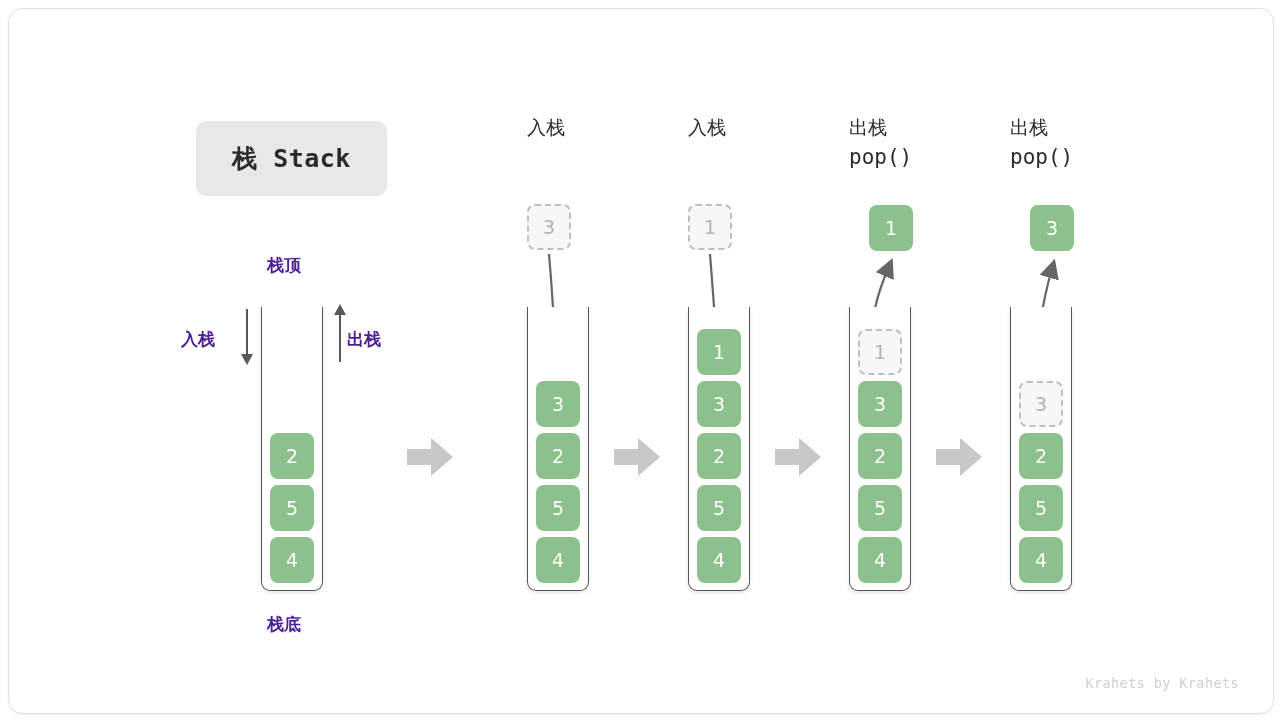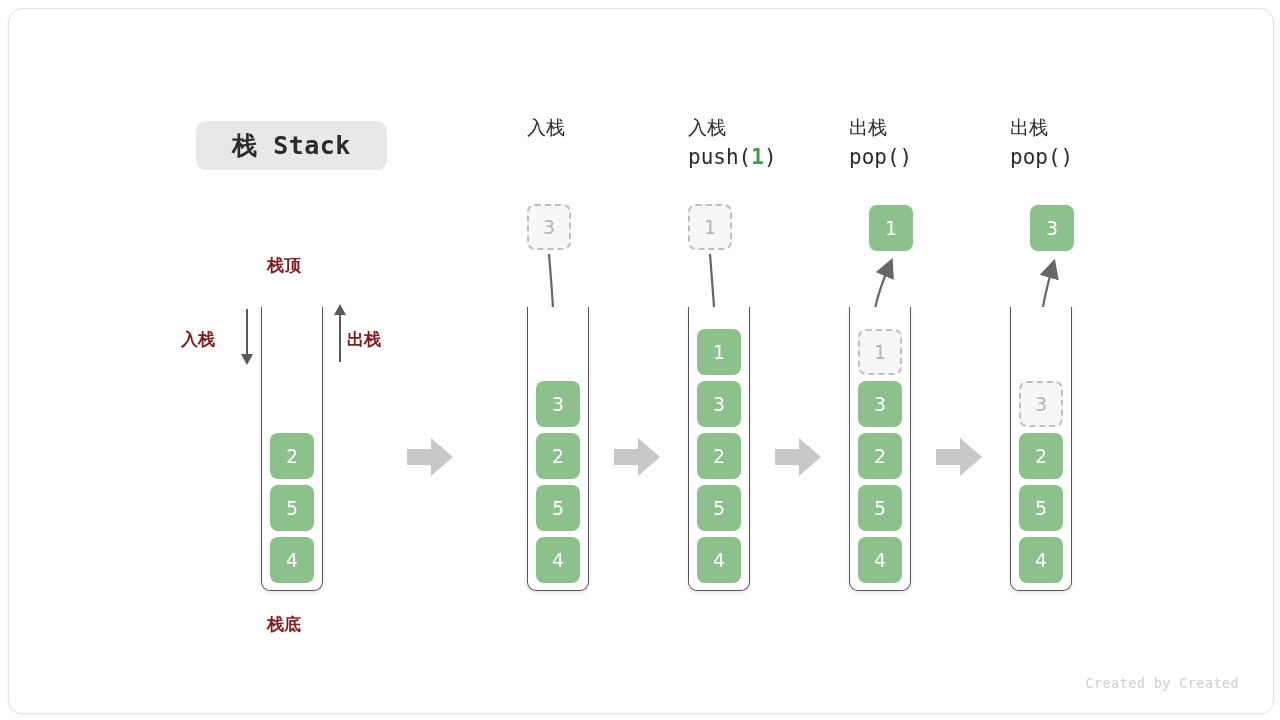--- a/index.html
+++ b/index.html
@@ -11,32 +11,32 @@
   }
   .canvas{
     position:absolute;left:8px;top:8px;width:1264px;height:704px;
     background:#ffffff;border:1px solid #e3e3e3;border-radius:14px;
     box-shadow:0 1px 3px rgba(0,0,0,.06);
     overflow:hidden;
   }
 
   
   .title-chip{
-    position:absolute;left:187px;top:112px;width:191px;height:49px;
+    position:absolute;left:187px;top:112px;width:191px;height:75px;
     background:#e8e8e8;border-radius:10px;
     display:flex;align-items:center;justify-content:center;
   }
   .title-chip .t{
     font-family:"DejaVu Sans Mono","Liberation Mono",monospace;
     font-size:25px;font-weight:bold;color:#2b2b2b;letter-spacing:.5px;
   }
 
   
   .cap{
-    position:absolute;font-size:17px;font-weight:bold;color:#7f1d1d;
+    position:absolute;font-size:17px;font-weight:bold;color:#4c1d95;
     white-space:nowrap;
   }
   #top-label{left:258px;top:245px;}
   #bottom-label{left:258px;top:604px;}
   #in-label{left:172px;top:319px;}
   #out-label{left:338px;top:319px;}
 
   
   .vline{position:absolute;background:#595959;width:2px;}
   .vhead{position:absolute;width:0;height:0;}
@@ -147,21 +147,20 @@
     <div class="cell full" style="top:476px;">5</div>
     <div class="cell full" style="top:528px;">4</div>
   </div>
 
   <svg class="tarrow" style="left:605px;" width="46" height="38" viewBox="0 0 46 38">
     <polygon points="0,11 24,11 24,0 46,19 24,38 24,27 0,27" fill="#c8c8c8"></polygon>
   </svg>
 
   <div class="col-head" style="left:679px;">
     <span class="zh">入栈</span>
-    <span class="code"><span>push(</span><span class="arg">1</span><span>)</span></span>
   </div>
   <div class="col" style="left:679px;">
     <div class="float-cell ghost" style="left:0px;top:195px;">1</div>
     <svg style="position:absolute;left:0;top:0;" width="120" height="704" viewBox="0 0 120 704">
       <defs>
         <marker id="ah2" markerWidth="9" markerHeight="9" refX="6" refY="4.5" orient="auto">
           <path d="M0,0 L9,4.5 L0,9 z" fill="#666"></path>
         </marker>
       </defs>
       <path d="M22,245 C25,285 28,316 29,356" stroke="#666" stroke-width="2.2" fill="none" marker-end="url(#ah2)"></path>
@@ -218,15 +217,15 @@
       </defs>
       <path d="M24,398 C24,350 30,300 43,256" stroke="#666" stroke-width="2.2" fill="none" marker-end="url(#ah4)"></path>
     </svg>
     <div class="stack-box" style="left:0px;top:298px;height:284px;"></div>
     <div class="cell ghost" style="top:372px;">3</div>
     <div class="cell full" style="top:424px;">2</div>
     <div class="cell full" style="top:476px;">5</div>
     <div class="cell full" style="top:528px;">4</div>
   </div>
 
-  <div class="credit">Created by Created</div>
+  <div class="credit">Krahets by Krahets</div>
 
 </div>
 
 </body></html>

